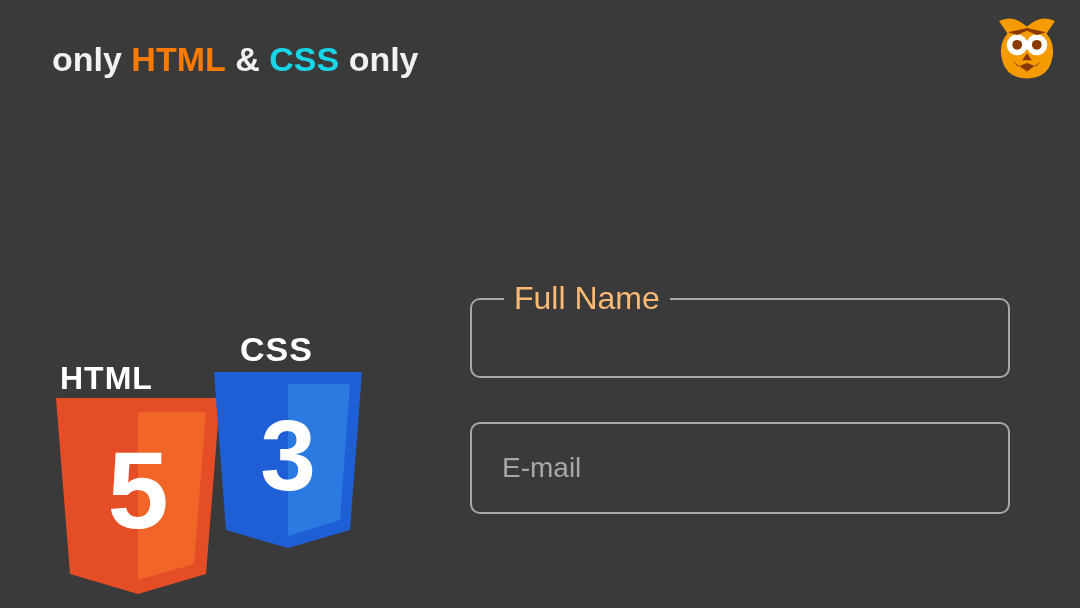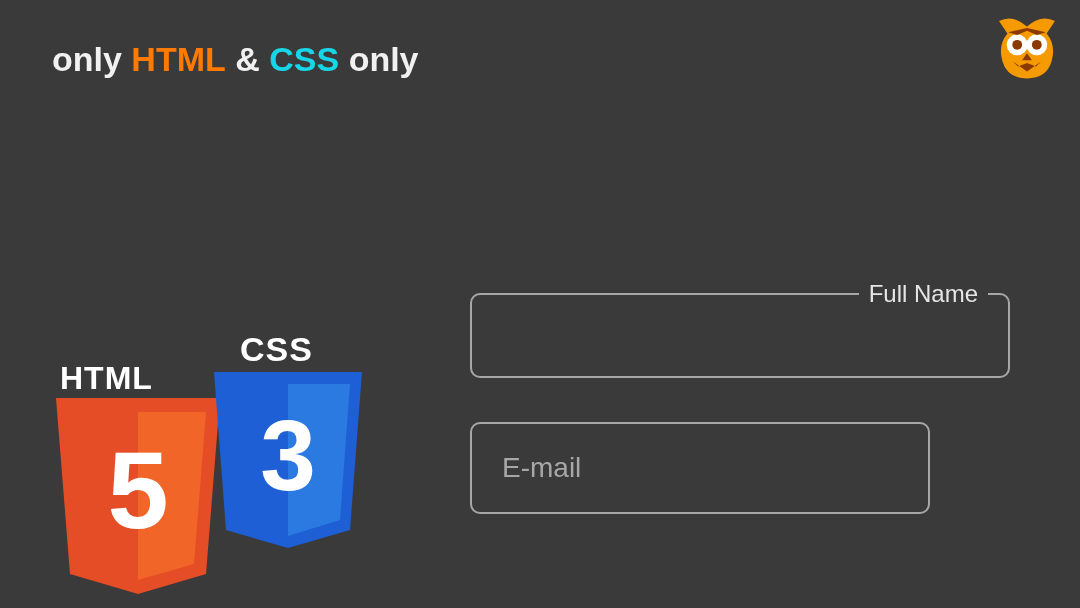--- a/index.html
+++ b/index.html
@@ -76,28 +76,27 @@
   }
   .legend-field {
     width: 540px;
     height: 98px;
     border: 2px solid #a7a7a7;
     border-radius: 10px;
     padding: 0 26px;
     margin: 0 0 44px 0;
   }
   .legend-field legend {
-    color: #e5e5e5;
-    font-size: 24px;
+    color: #fdba74;
+    font-size: 32px;
     padding: 0 10px;
     margin-left: 6px;
-    text-align: right;
   }
   .plain-field {
-    width: 460px;
+    width: 540px;
     height: 92px;
     border: 2px solid #a7a7a7;
     border-radius: 10px;
     padding: 0 30px;
     display: flex;
     align-items: center;
   }
   .plain-field .ph {
     color: #a7a7a7;
     font-size: 28px;

